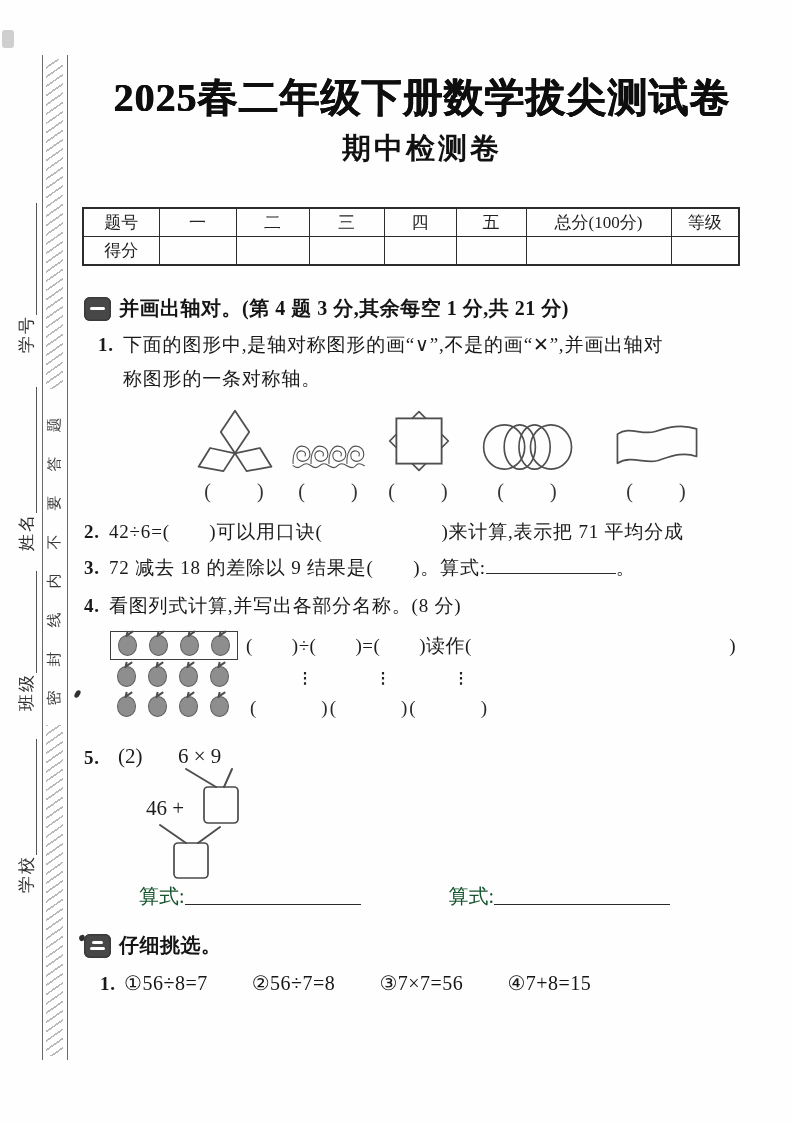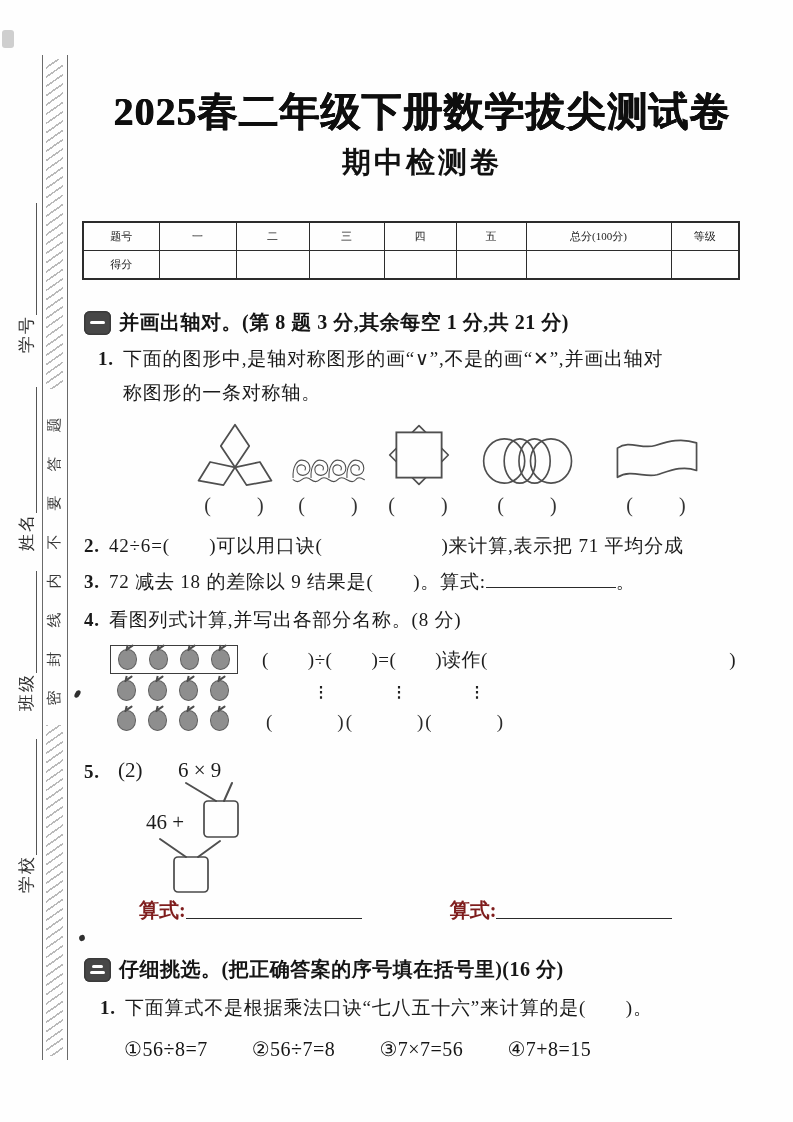--- a/index.html
+++ b/index.html
@@ -21,26 +21,26 @@
   .hatch{flex:1;height:17px;margin:0 4px;
     background:repeating-linear-gradient(55deg,transparent 0 6px,#b9b9b9 6px 7.6px);}
   .seal-text{font-size:15px;color:#3a3a3a;letter-spacing:24px;white-space:nowrap;padding-left:16px;}
   .fields-strip{position:absolute;left:3px;top:148px;width:36px;height:745px;}
   .fields-inner{position:absolute;top:0;left:0;width:745px;height:34px;
     transform-origin:0 0;transform:rotate(-90deg) translateX(-745px);
     display:flex;align-items:flex-end;white-space:nowrap;}
   .field-label{font-size:17px;color:#2e2e2e;letter-spacing:2px;line-height:1.1;}
   .field-line{display:inline-block;border-bottom:1.3px solid #555;height:19px;}
   
-  .main{position:absolute;left:84px;top:72px;width:676px;}
+  .main{position:absolute;left:84px;top:58px;width:676px;}
   .title{font-size:40px;font-weight:bold;text-align:center;letter-spacing:1px;color:#0e0e0e;
     text-shadow:.6px 0 0 currentColor,-.3px 0 0 currentColor;margin-top:12px;}
   .subtitle{font-size:29px;font-weight:600;text-align:center;letter-spacing:3px;margin-top:4px;color:#111;}
   table.score{border-collapse:collapse;margin:38px 0 0 -2px;table-layout:fixed;width:656px;}
-  table.score td{border:1.4px solid #2c2c2c;height:27px;text-align:center;font-size:11px;color:#222;padding:0;}
+  table.score td{border:1.4px solid #2c2c2c;height:27px;text-align:center;font-size:17px;color:#222;padding:0;}
   table.score{border:2px solid #2c2c2c;}
   .sec-header{display:flex;align-items:center;margin-top:29px;font-size:20px;font-weight:bold;color:#151515;letter-spacing:.5px;}
   .sec-icon{width:27px;height:24px;background:#474747;border-radius:6px;margin-right:8px;flex:0 0 auto;
     display:flex;flex-direction:column;justify-content:center;align-items:center;gap:3px;box-shadow:inset 0 0 0 1.5px #3a3a3a;}
   .sec-icon .bar{width:15px;height:3px;background:#fff;border-radius:1.5px;}
   .sec-icon .bar.short{width:11px;}
   .q{position:relative;padding-left:25px;font-size:19px;letter-spacing:.8px;line-height:34px;color:#1a1a1a;}
   .q .qnum{position:absolute;left:0;top:0;font-weight:bold;}
   .q.ind1{margin-left:14px;}
   .q-cont{padding-left:25px;font-size:19px;letter-spacing:.8px;line-height:34px;color:#1a1a1a;}
@@ -52,32 +52,32 @@
   .shape-blank{font-size:20px;letter-spacing:2px;color:#333;margin-top:6px;}
   svg .ln{stroke:#4f4f4f;stroke-width:2;fill:none;stroke-linejoin:round;stroke-linecap:round;}
   
   .q4-body{display:flex;margin:8px 0 0 26px;}
   .fruit-grid{flex:0 0 auto;}
   .fruit-row{display:flex;gap:12px;padding:3px 7px;margin-top:3px;}
   .fruit-row.boxed{border:1.6px solid #3d3d3d;margin-top:0;}
   .apple{width:17px;height:19px;background:#8e8e8e;border:1px solid #606060;border-radius:48% 48% 50% 50%;position:relative;flex:0 0 auto;}
   .apple::before{content:"";position:absolute;left:7px;top:-5px;width:2px;height:6px;background:#4c4c4c;transform:rotate(14deg);}
   .apple::after{content:"";position:absolute;left:8px;top:-4px;width:7px;height:2px;background:#4c4c4c;transform:rotate(-35deg);border-radius:2px;}
-  .q4-right{flex:1;margin-left:24px;padding-right:24px;}
+  .q4-right{flex:1;margin-left:8px;padding-right:24px;}
   .eq-line{display:flex;font-size:19px;letter-spacing:.5px;line-height:30px;}
   .eq-line .sp{flex:1;}
   .dots-row{display:flex;margin-top:8px;padding-left:20px;font-weight:bold;color:#222;}
   .dots-row span{width:78px;text-align:center;font-size:15px;letter-spacing:0;}
   .names-row{margin-top:8px;font-size:19px;letter-spacing:2px;color:#2a2a2a;padding-left:4px;}
   
   .diagrams{display:flex;margin-top:6px;}
   .diagram svg{display:block;}
   .diagram text{font-size:21px;fill:#1c1c1c;font-family:"Liberation Serif","DejaVu Serif",serif;}
   .dbox{fill:none;stroke:#4a4a4a;stroke-width:1.7;}
-  .formula-row{display:flex;margin-top:4px;font-size:20px;color:#7f1d1d;font-weight:bold;}
+  .formula-row{display:flex;margin-top:4px;font-size:20px;color:#14532d;}
   .formula-row .uline{width:176px;}
   
   .options-row{display:flex;margin:12px 0 0 40px;font-size:20px;letter-spacing:.5px;color:#161616;}
   .options-row span{margin-right:44px;}
 </style>
 </head>
 <body>
 
 <div class="corner-blob"></div>
 <div class="speck s1"></div>
@@ -145,21 +145,21 @@
       <td></td>
     </tr>
   </tbody>
     </table>
 
   <div class="sec-header">
     <span class="sec-icon">
         <i class="bar"></i>
       </span>
     <span>并画出轴对。</span>
-    <span>(第 8 题 3 分,其余每空 1 分,共 21 分)</span>
+    <span>(第 4 题 3 分,其余每空 1 分,共 21 分)</span>
   </div>
 
   <div class="q ind1" style="margin-top:6px">
     <span class="qnum">1.</span>
     <span>下面的图形中,是轴对称图形的画“∨”,不是的画“✕”,并画出轴对</span>
   </div>
   <div class="q-cont" style="margin-left:14px">称图形的一条对称轴。</div>
 
   <div class="shapes-row">
     <div class="shape-cell" style="margin-left:106px">
@@ -279,32 +279,30 @@
     </div>
   </div>
 
   <div class="formula-row">
     <span style="margin-left:55px">算式:</span>
       <span class="uline"></span>
     <span style="margin-left:88px">算式:</span>
       <span class="uline"></span>
   </div>
 
-  <div class="sec-header" style="margin-top:32px">
+  <div class="sec-header" style="margin-top:22px">
     <span class="sec-icon">
         <i class="bar short"></i>
         <i class="bar"></i>
       </span>
     <span>仔细挑选。</span>
-    <span>(把正确答案的序号填在括号里)(16 分)</span>
   </div>
 
   <div class="q" style="margin-top:8px;margin-left:16px">
     <span class="qnum">1.</span>
-    <span>下面算式不是根据乘法口诀“七八五十六”来计算的是(　　)。</span>
   </div>
 
   <div class="options-row">
     <span>①56÷8=7</span>
     <span>②56÷7=8</span>
     <span>③7×7=56</span>
     <span>④7+8=15</span>
   </div>
 
 </div>

